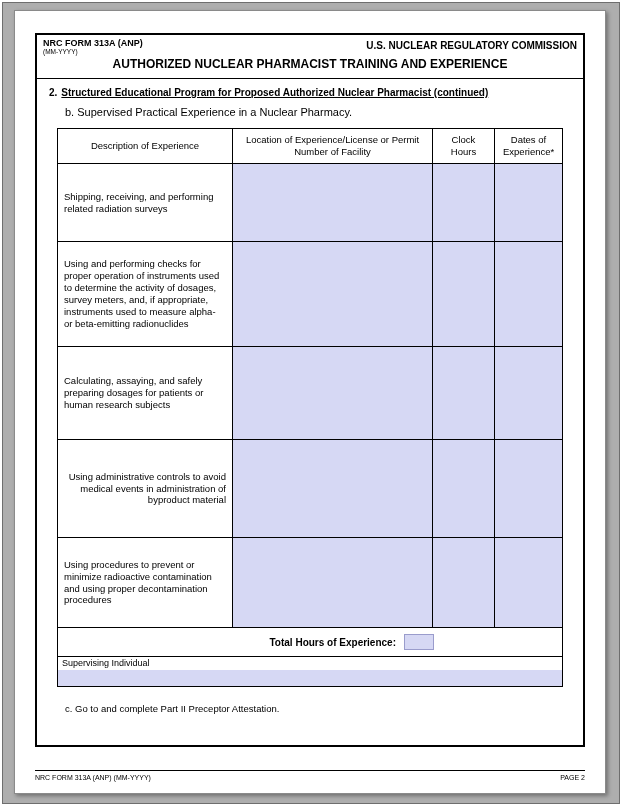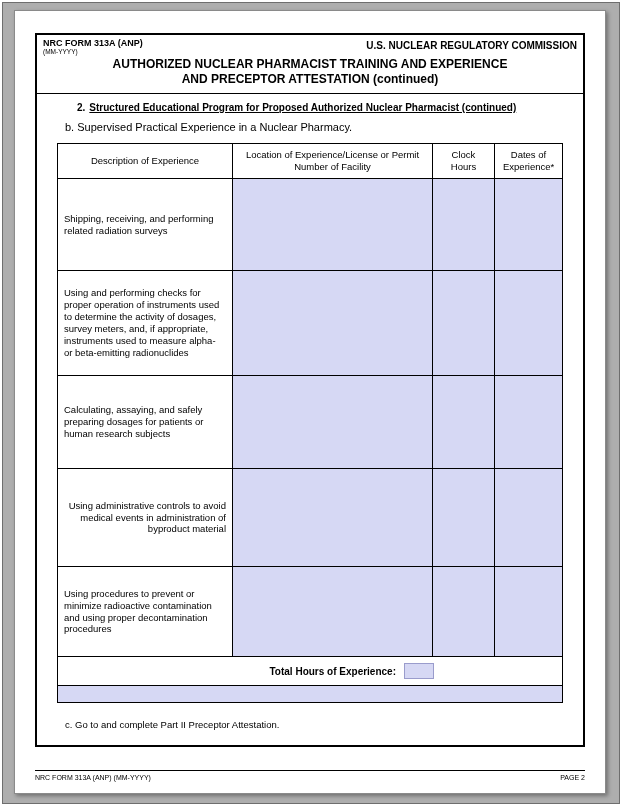--- a/index.html
+++ b/index.html
@@ -46,21 +46,20 @@
     margin-top: 2px;
     padding-bottom: 6px;
   }
   .title-rule {
     border-top: 1.5px solid #000;
   }
   .section-line {
     padding: 8px 10px 0 12px;
     font-size: 10px;
     font-weight: bold;
-    margin-left: 28px;
   }
   .section-heading { text-decoration: underline; margin-left: 4px; }
   .sub-item {
     padding: 8px 10px 0 28px;
     font-size: 11px;
   }
   table.exp-table {
     border-collapse: collapse;
     width: 505px;
     margin: 10px auto 0 auto;
@@ -81,21 +80,21 @@
   .col-loc  { width: 200px; }
   .col-clk  { width: 62px; }
   .col-dat  { width: 68px; }
   .desc {
     padding: 4px 6px;
     vertical-align: middle;
     line-height: 1.25;
     background: #fff;
   }
   .field { background: var(--field, #d6d8f4); }
-  .r1 { height: 92px; }
+  .r1 { height: 78px; }
   .r2 { height: 105px; margin-left: 18px; }
   .r3 { height: 93px; }
   .r4 { height: 98px; text-align: right; }
   .r5 { height: 90px; }
   .total-cell {
     height: 29px;
     padding: 0;
   }
   .total-inner {
     display: flex;
@@ -139,21 +138,20 @@
     <div class="form-header">
       <div>
         <div class="form-number">NRC FORM 313A (ANP)</div>
         <div class="form-rev">(MM-YYYY)</div>
       </div>
       <div class="commission">U.S. NUCLEAR REGULATORY COMMISSION</div>
     </div>
 
     <div class="form-title">
       <div>AUTHORIZED NUCLEAR PHARMACIST TRAINING AND EXPERIENCE</div>
-      <div>AND PRECEPTOR ATTESTATION (continued)</div>
     </div>
 
     <div class="title-rule"></div>
 
     <div class="section-line">
       <span>2.</span><span class="section-heading">Structured Educational Program for Proposed Authorized Nuclear Pharmacist (continued)</span>
     </div>
 
     <div class="sub-item">b.  Supervised Practical Experience in a Nuclear Pharmacy.</div>
 
@@ -206,20 +204,21 @@
         <tr>
           <td class="total-cell" colspan="4">
             <div class="total-inner">
               <span class="total-label">Total Hours of Experience:</span>
               <span class="total-box"></span>
             </div>
           </td>
         </tr>
         <tr>
           <td class="sup-cell" colspan="4">
+            <div class="sup-label">Supervising Individual</div>
             <div class="sup-field"></div>
           </td>
         </tr>
       </tbody>
     </table>
 
     <div class="c-line">c.  Go to and complete Part II Preceptor Attestation.</div>
 
   </div>
 

